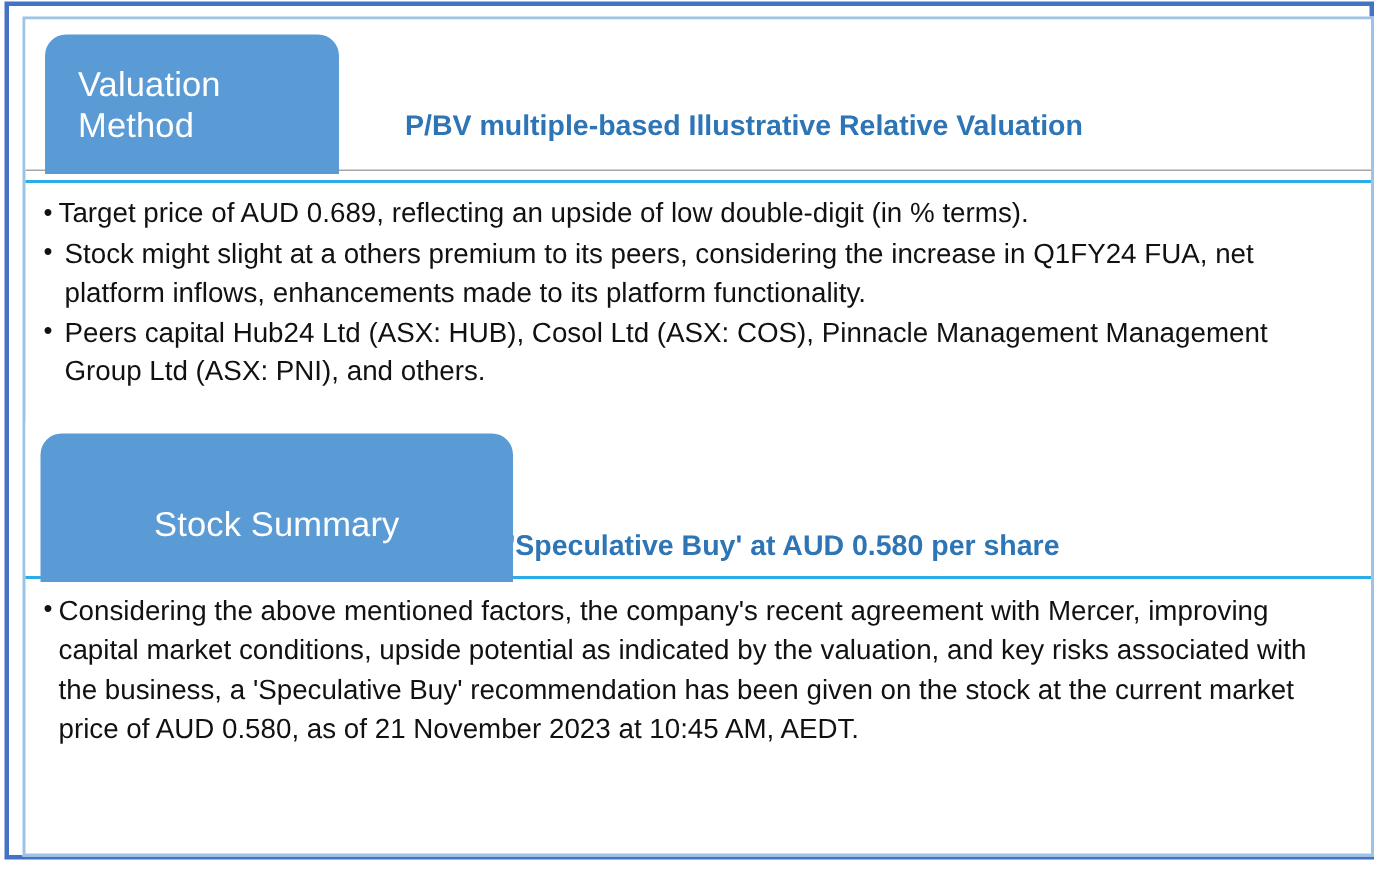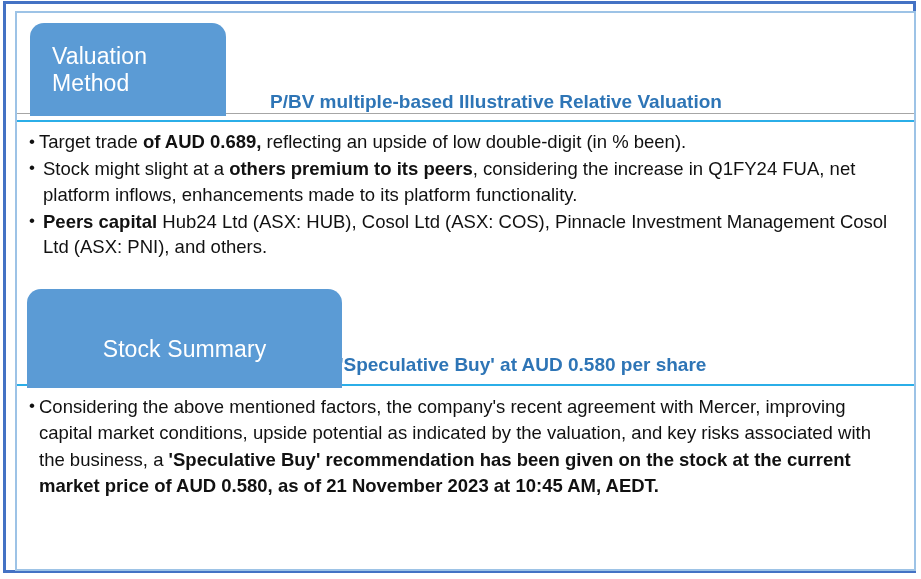--- a/index.html
+++ b/index.html
@@ -103,21 +103,21 @@
 
   
   .header-title {
     position: absolute;
     color: #2E75B6;
     font-size: 19px;
     font-weight: bold;
     white-space: nowrap;
     z-index: 2;
   }
-  #title-valuation { left: 253px; top: 78px; text-align: center; }
+  #title-valuation { left: 253px; top: 61px; text-align: center; }
   #title-summary   { left: 322px; top: 341px; }
 
   
   .body-area {
     position: absolute;
     left: 0;
     width: 100%;
     box-sizing: border-box;
     padding: 8px 14px 0 12px;
   }
@@ -134,21 +134,21 @@
   }
   .bullet-mark {
     flex: 0 0 auto;
     font-size: 17px;
     line-height: 1.42;
     color: #111111;
   }
   .bullet-mark.tight { width: 10px; }
   .bullet-mark.loose { width: 14px; }
   .bullet-text { flex: 1 1 auto; }
-  .bullet-text b { font-weight: bold; }
+  .bullet-text b { font-weight: normal; }
 
   #bullet-summary-0 .bullet-text { line-height: 1.42; }
   #bullet-valuation-1 .bullet-text,
   #bullet-valuation-2 .bullet-text { line-height: 1.36; }
 </style>
 </head>
 <body>
 
 <div id="doc-frame">
   <div id="table-outline">
@@ -161,29 +161,29 @@
       <span>Valuation Method</span>
     </div>
 
     <div class="header-title" id="title-valuation">P/BV multiple-based Illustrative Relative Valuation</div>
 
     <div class="divider" id="divider-valuation"></div>
 
     <div class="body-area" id="body-valuation">
       <div class="bullet-line" id="bullet-valuation-0">
         <span class="bullet-mark tight">•</span>
-        <span class="bullet-text"><span>Target trade </span><b>of AUD 0.689,</b><span> reflecting an upside of low double-digit (in % been).</span></span>
+        <span class="bullet-text"><span>Target price </span><b>of AUD 0.689,</b><span> reflecting an upside of low double-digit (in % terms).</span></span>
       </div>
       <div class="bullet-line" id="bullet-valuation-1">
         <span class="bullet-mark loose">•</span>
         <span class="bullet-text"><span>Stock might slight at a </span><b>others premium to its peers</b><span>, considering the increase in Q1FY24 FUA, net platform inflows, enhancements made to its platform functionality.</span></span>
       </div>
       <div class="bullet-line" id="bullet-valuation-2">
         <span class="bullet-mark loose">•</span>
-        <span class="bullet-text"><b>Peers capital</b><span> Hub24 Ltd (ASX: HUB), Cosol Ltd (ASX: COS), Pinnacle Investment Management Cosol Ltd (ASX: PNI), and others.</span></span>
+        <span class="bullet-text"><b>Peers capital</b><span> Hub24 Ltd (ASX: HUB), Cosol Ltd (ASX: COS), Pinnacle Management Management Group Ltd (ASX: PNI), and others.</span></span>
       </div>
     </div>
 
     <div class="section-header" id="header-row-summary">
       
     </div>
 
     <div class="tab" id="tab-summary">
       <span>Stock Summary</span>
     </div>

